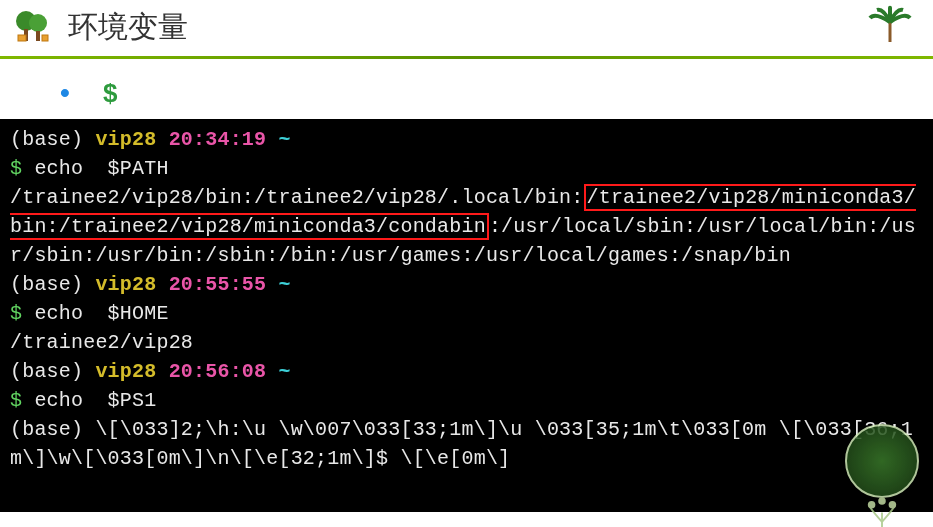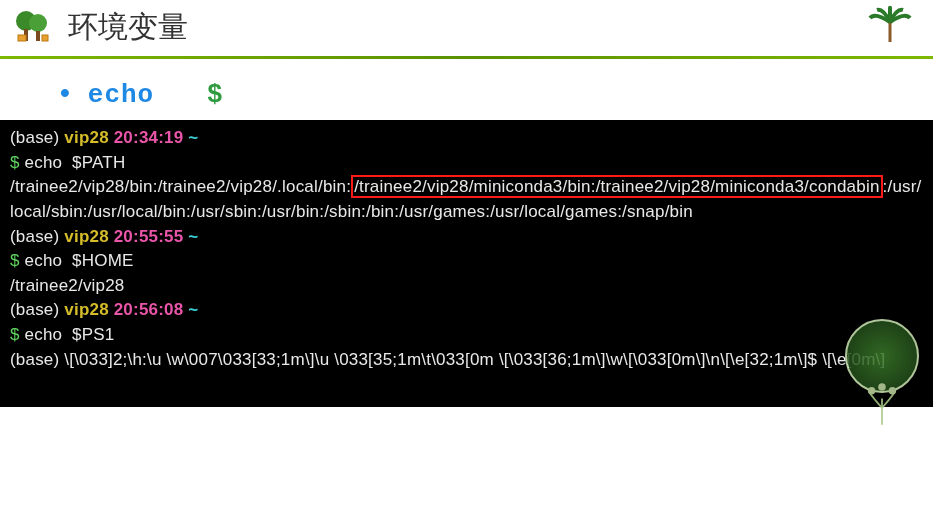--- a/index.html
+++ b/index.html
@@ -49,22 +49,22 @@
       display: flex;
       align-items: baseline;
       gap: 8px;
     }
     .bullet { color: #1e88e5; font-size: 28px; margin-right: 10px; }
     .echo-word { color: #1e88e5; font-family: "Courier New", monospace; letter-spacing: 1px; margin-right: 30px;}
     .dollar { color: #2e9b3e; font-weight: 700; }
     .terminal {
       background: #000;
       color: #ccc;
-      font-family: Liberation Sans, sans-serif;
-      font-size: 17px;
+      font-family: Liberation Mono, monospace;
+      font-size: 20px;
       line-height: 1.45;
       padding: 6px 10px 10px 10px;
       position: relative;
       letter-spacing: 0.2px;
       word-break: break-all;
       white-space: pre-wrap;
     }
     .t-white { color: #e8e8e8; }
     .t-yellow { color: #d4bc2a; font-weight: 700; }
     .t-pink { color: #e955a8; font-weight: 700; }
@@ -112,21 +112,20 @@
       <path d="M25 18 Q32 4 38 6" stroke="#2a7a2a" stroke-width="4" fill="none"></path>
       <path d="M25 18 Q25 2 25 4" stroke="#2a7a2a" stroke-width="4" fill="none"></path>
     </svg>
   </div>
 </div>
 
 <div class="green-line"></div>
 
 <div class="subtitle">
   <span class="bullet">•</span>
-  <span class="echo-word">echo</span>
   <span>&nbsp;</span>
   <span class="dollar">$</span>
 </div>
 
 <div class="terminal"><span class="t-white">(base) </span><span class="t-yellow">vip28 </span><span class="t-pink">20:34:19 </span><span class="t-cyan">~</span>
 <span class="t-prompt">$ </span><span class="t-white">echo  $PATH</span>
 <span class="t-white">/trainee2/vip28/bin:/trainee2/vip28/.local/bin:</span><span class="red-box t-white">/trainee2/vip28/miniconda3/bin:/trainee2/vip28/miniconda3/condabin</span><span class="t-white">:/usr/local/sbin:/usr/local/bin:/usr/sbin:/usr/bin:/sbin:/bin:/usr/games:/usr/local/games:/snap/bin</span>
 <span class="t-white">(base) </span><span class="t-yellow">vip28 </span><span class="t-pink">20:55:55 </span><span class="t-cyan">~</span>
 <span class="t-prompt">$ </span><span class="t-white">echo  $HOME</span>
 <span class="t-white">/trainee2/vip28</span>

